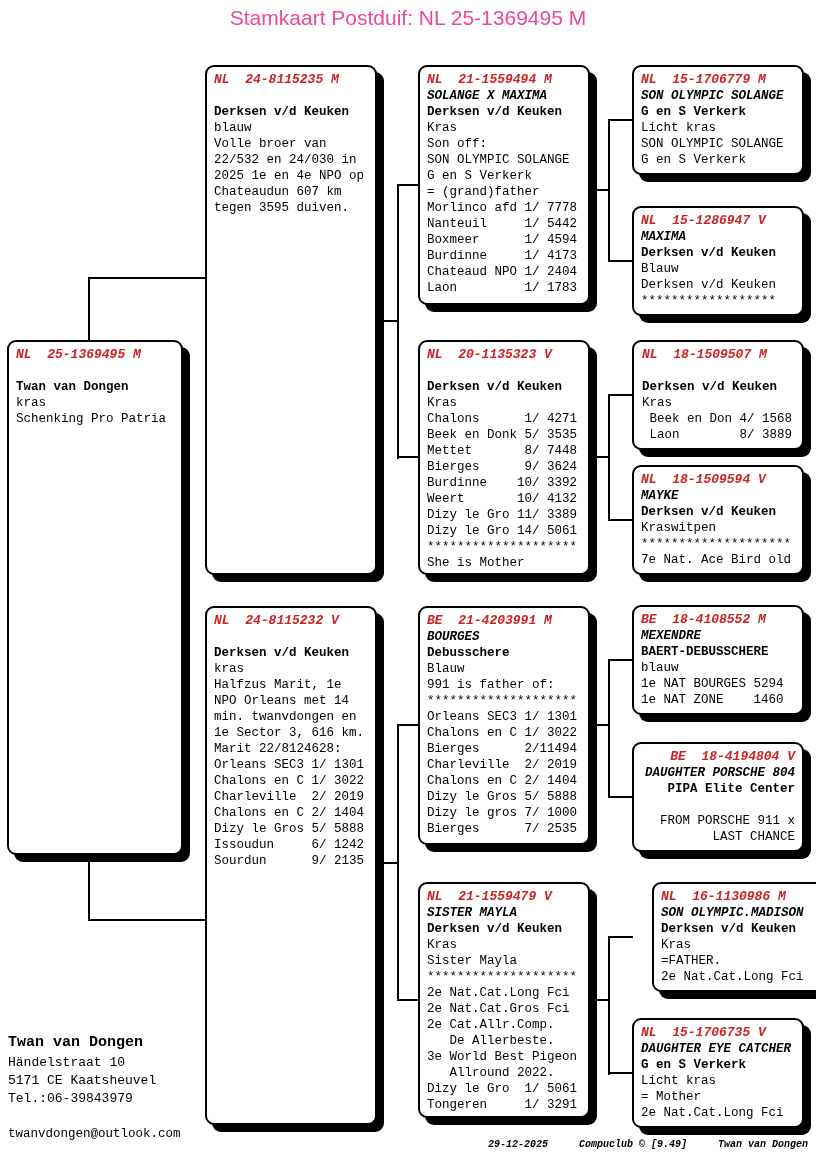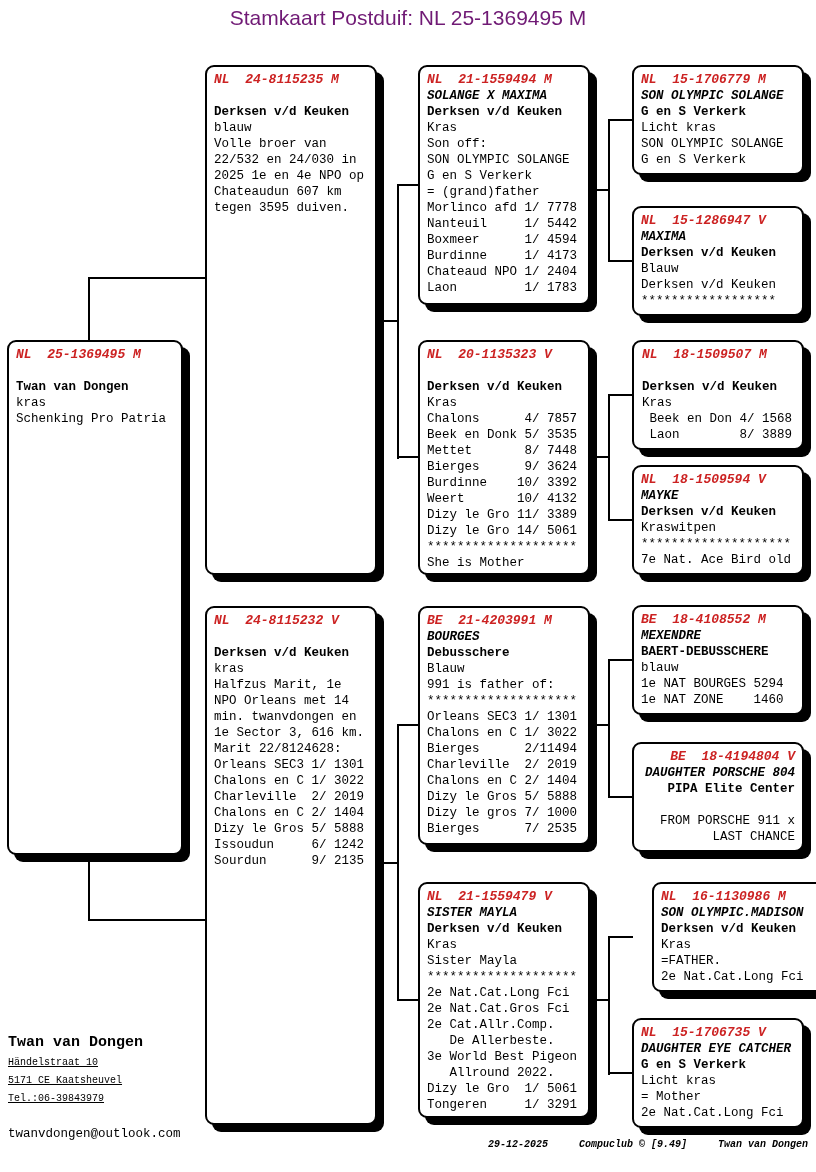--- a/index.html
+++ b/index.html
@@ -1,19 +1,19 @@
 <!DOCTYPE html>
 <html style="--ring: #cc2222; --line: #000000;"><head>
 <meta charset="utf-8">
 <style>
   html,body{margin:0;padding:0;background:#fff;}
   #page{position:relative;width:816px;height:1172px;background:#fff;overflow:hidden;
         font-family:"Liberation Mono","DejaVu Sans Mono",monospace;color:#000;}
   #title{position:absolute;left:0;top:6px;width:100%;text-align:center;
-         font-family:"Liberation Sans","DejaVu Sans",sans-serif;font-size:21px;color:#701a75;}
+         font-family:"Liberation Sans","DejaVu Sans",sans-serif;font-size:21px;color:#ec4899;}
   .pbox{position:absolute;box-sizing:border-box;background:#fff;border:2px solid #000;
         border-radius:9px;box-shadow:7px 7px 0 #000;padding:5px 7px;overflow:hidden;
         font-size:12.5px;line-height:16px;}
   .pbox--subject{left:7px;  top:340px; width:176px;height:515px;}
   .pbox--father {left:205px;top:65px;  width:172px;height:510px;}
   .pbox--mother {left:205px;top:606px; width:172px;height:519px;}
   .pbox--gp1{left:418px;top:65px; width:172px;height:240px;}
   .pbox--gp2{left:418px;top:340px;width:172px;height:235px;}
   .pbox--gp3{left:418px;top:606px;width:172px;height:239px;}
   .pbox--gp4{left:418px;top:882px;width:172px;height:236px;}
@@ -25,21 +25,21 @@
   .pbox--ggp6{left:632px;top:742px; width:172px;height:110px;text-align:right;}
   .pbox--ggp7{left:652px;top:882px; width:172px;height:110px;}
   .pbox--ggp8{left:632px;top:1018px;width:172px;height:110px;}
   .ring{color:var(--ring,#cc2222);font-weight:bold;font-size:13px;white-space:pre;min-height:16px;font-style:italic;}
   .ln{white-space:pre;min-height:16px;}
   .ln.b{font-weight:bold;}
   .ln.bi{font-weight:bold;font-style:italic;}
   .cl{position:absolute;background:var(--line,#000);}
   #address{position:absolute;left:8px;top:1032px;}
   #address .addr-name{font-weight:bold;font-size:15px;line-height:22px;}
-  #address .addr-line{font-size:10px;line-height:18px;text-decoration:underline;}
+  #address .addr-line{font-size:13px;line-height:18px;}
   #address .addr-email{font-size:12.5px;line-height:18px;margin-top:17px;}
   #footer{position:absolute;right:8px;top:1139px;display:flex;gap:31px;
           font-size:10px;font-weight:bold;font-style:italic;}
 </style>
 </head>
 <body>
 
 <div id="page">
   <div id="title">Stamkaart Postduif: NL  25-1369495 M</div>
 
@@ -124,21 +124,21 @@
         <div class="ln">Boxmeer      1/ 4594</div>
         <div class="ln">Burdinne     1/ 4173</div>
         <div class="ln">Chateaud NPO 1/ 2404</div>
         <div class="ln">Laon         1/ 1783</div>
       </div>
       <div class="pbox pbox--gp2">
         <div class="ring">NL  20-1135323 V</div>
         <div class="ln"></div>
         <div class="ln b">Derksen v/d Keuken</div>
         <div class="ln">Kras</div>
-        <div class="ln">Chalons      4/ 7857</div>
+        <div class="ln">Chalons      1/ 4271</div>
         <div class="ln">Beek en Donk 5/ 3535</div>
         <div class="ln">Mettet       8/ 7448</div>
         <div class="ln">Bierges      9/ 3624</div>
         <div class="ln">Burdinne    10/ 3392</div>
         <div class="ln">Weert       10/ 4132</div>
         <div class="ln">Dizy le Gro 11/ 3389</div>
         <div class="ln">Dizy le Gro 14/ 5061</div>
         <div class="ln">********************</div>
         <div class="ln">She is Mother</div>
       </div>

